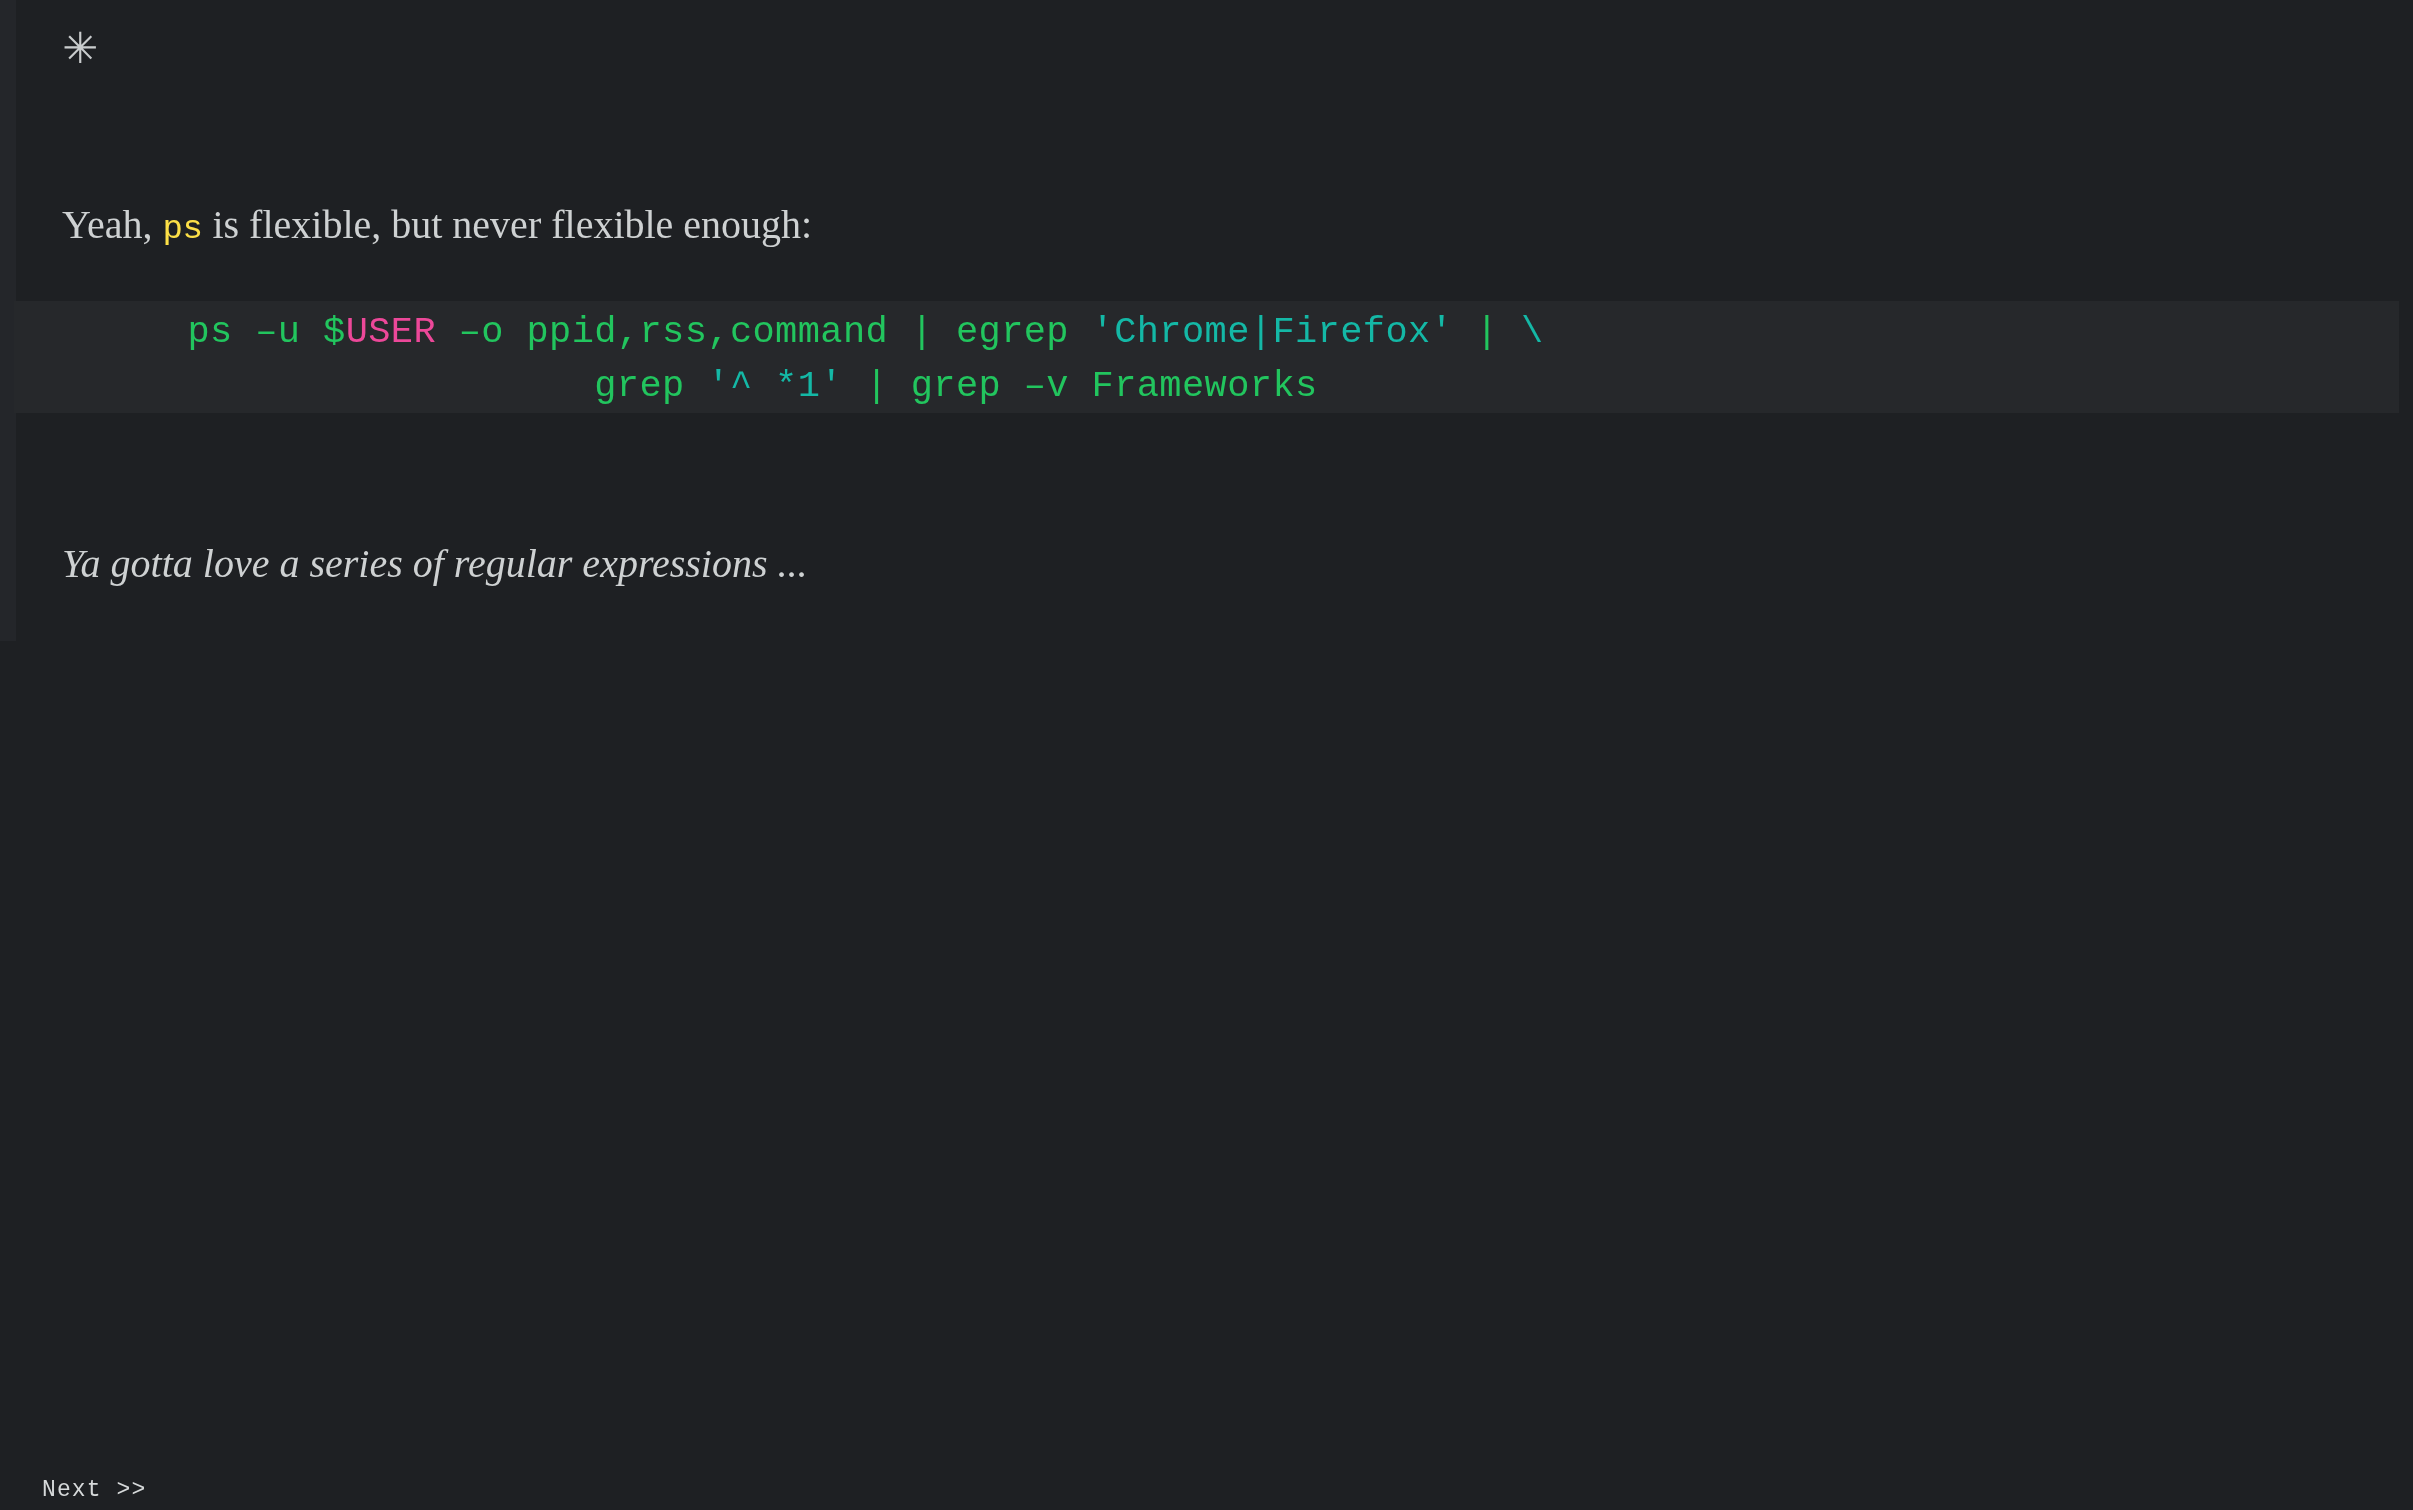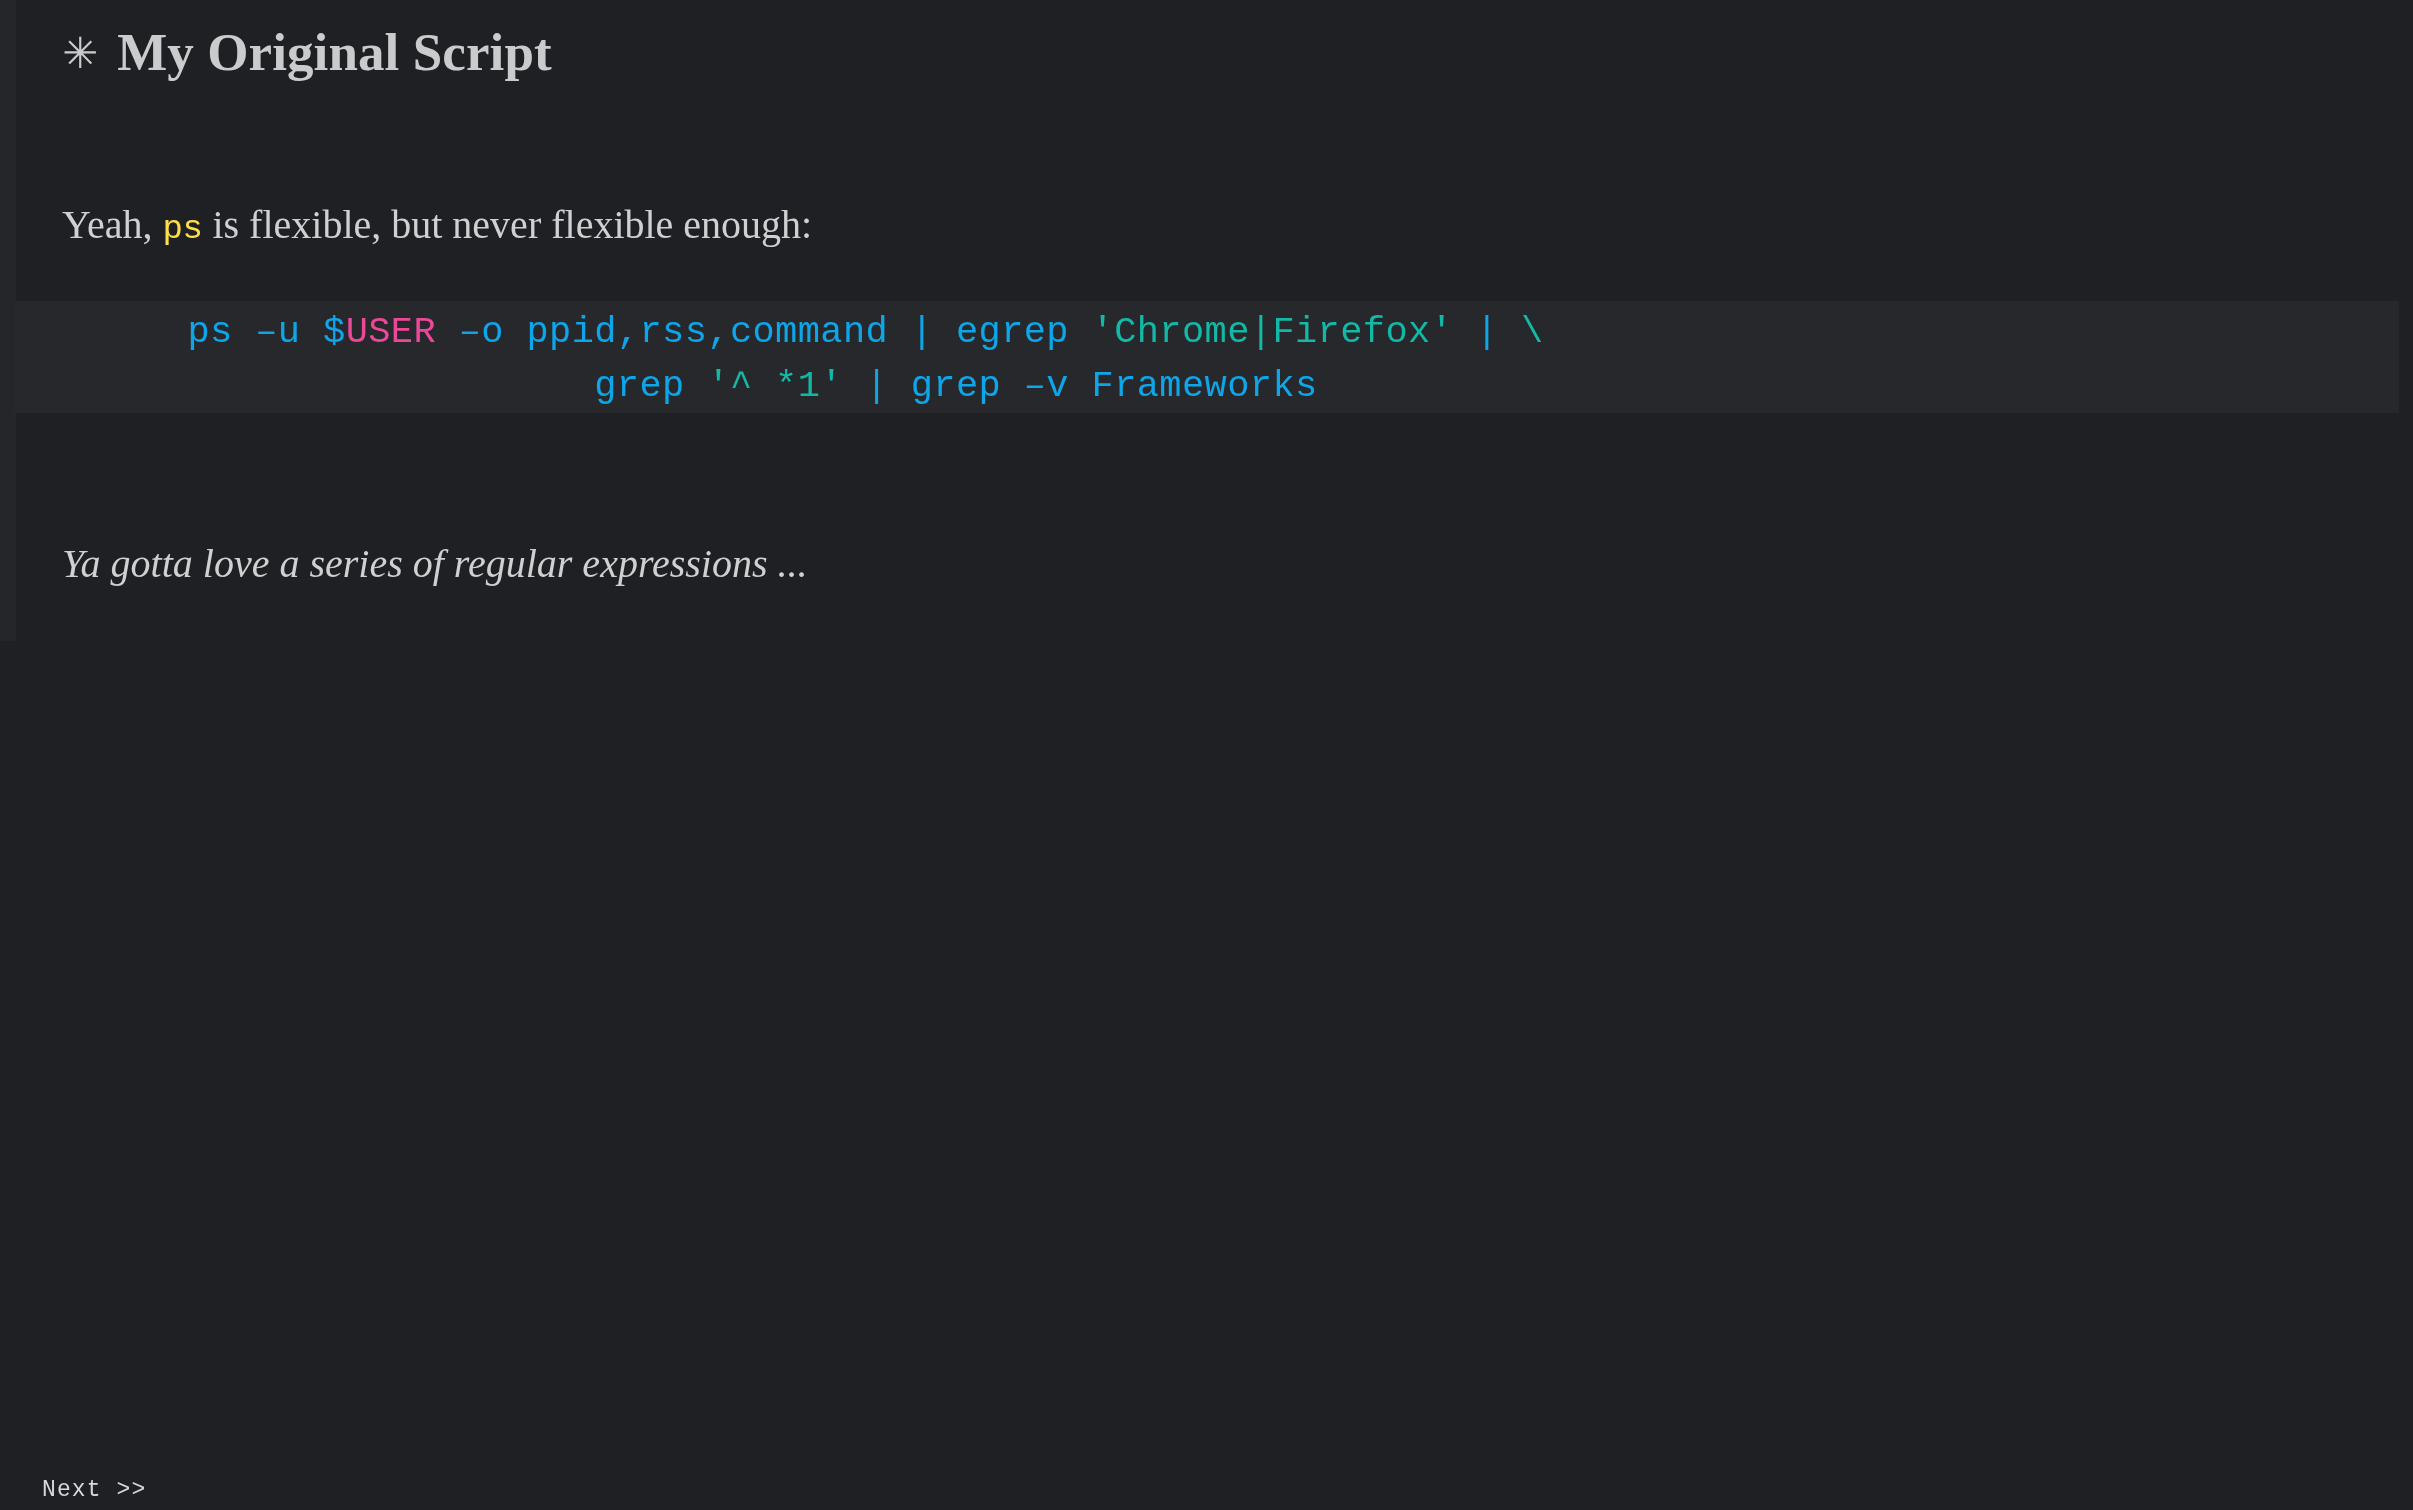--- a/index.html
+++ b/index.html
@@ -112,21 +112,21 @@
 
   .code-line {
     display: block;
     height: 54px;
     padding-left: 173px;
   }
   .code-line.line-1 { padding-top: 4.3px; }
 
   .tok-str   { color: #14b8a6; margin-top: 36px; }
   .tok-var   { color: #ec4899; }
-  .tok-plain { color: #0ea5e9; }
+  .tok-plain { color: #22c55e; }
 
   
   .footer-nav {
     position: absolute;
     left: 42px;
     top: 1477px;
     font-family: "Liberation Mono", "DejaVu Sans Mono", monospace;
     font-size: 23px;
     letter-spacing: 1.1px;
     color: #d6d9da;
@@ -138,21 +138,20 @@
 <body>
 
 <div class="page">
 
   <div class="left-rail"></div>
 
   <div class="content">
 
     <h1 class="slide-title">
       <span class="title-star">✳</span>
-      <span>My Original Script</span>
     </h1>
 
     <p class="para para-1"><span>Yeah, </span><code class="inline">ps</code><span> is flexible, but never flexible enough:</span></p>
 
     <div class="codeblock">
       <pre><span class="code-line line-1"><span class="tok-plain">ps –u $</span><span class="tok-var">USER</span><span class="tok-plain"> –o ppid,rss,command | egrep </span><span class="tok-str">'Chrome|Firefox'</span><span class="tok-plain"> | </span><span class="tok-str">\</span></span><span class="code-line line-2"><span class="tok-plain">                  </span><span class="tok-plain">grep </span><span class="tok-str">'^ *1'</span><span class="tok-plain"> | grep –v Frameworks</span></span></pre>
     </div>
 
     <p class="para para-2">Ya gotta love a series of regular expressions ...</p>
 

